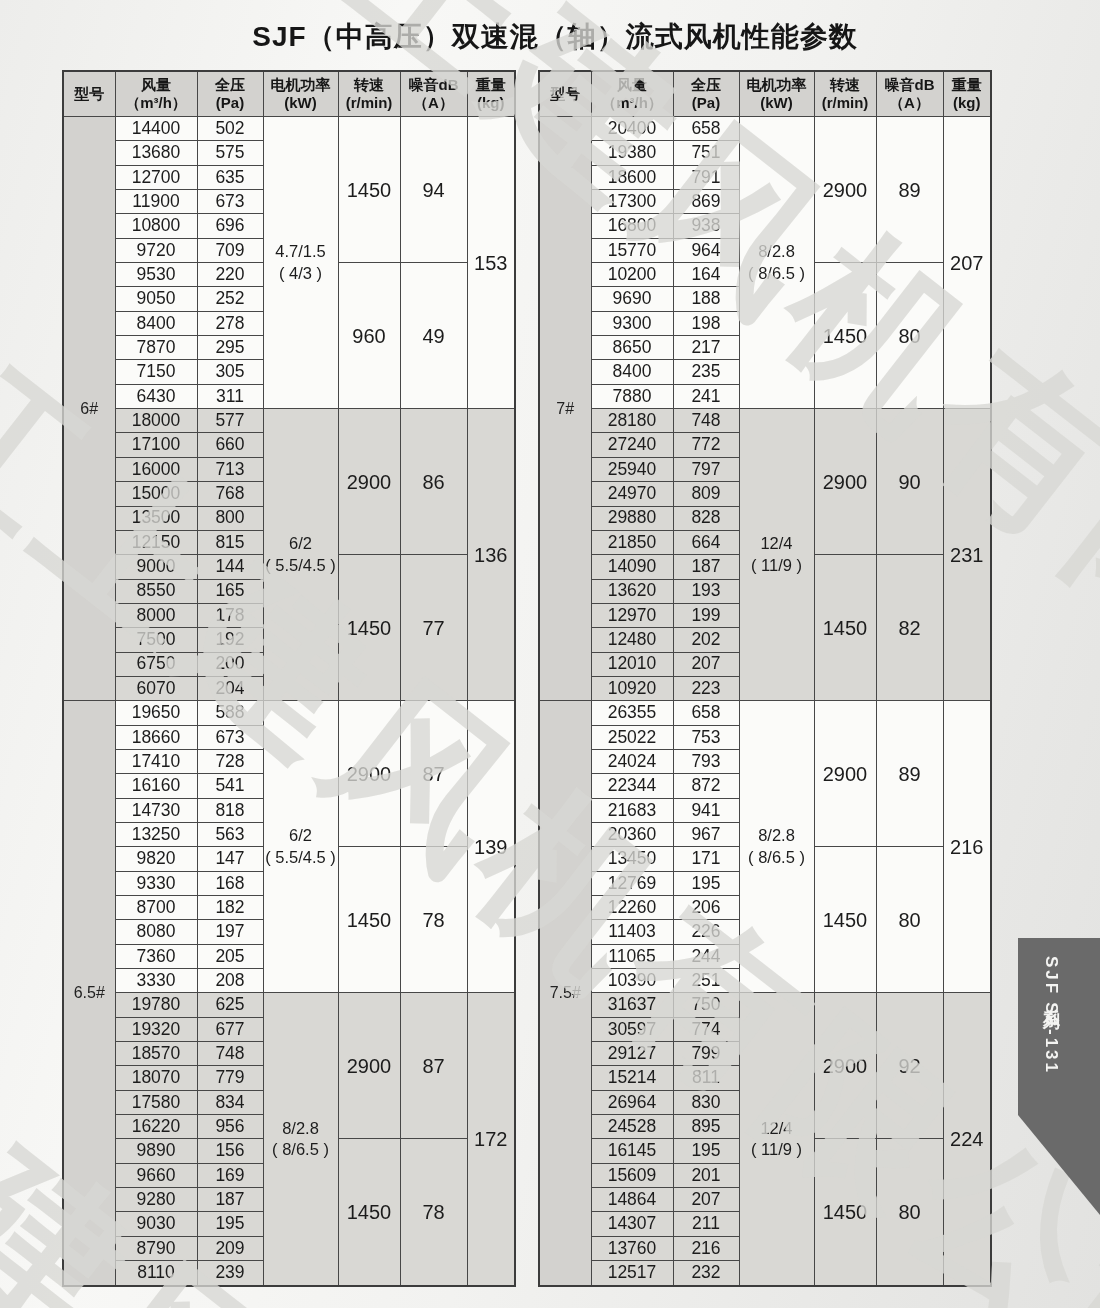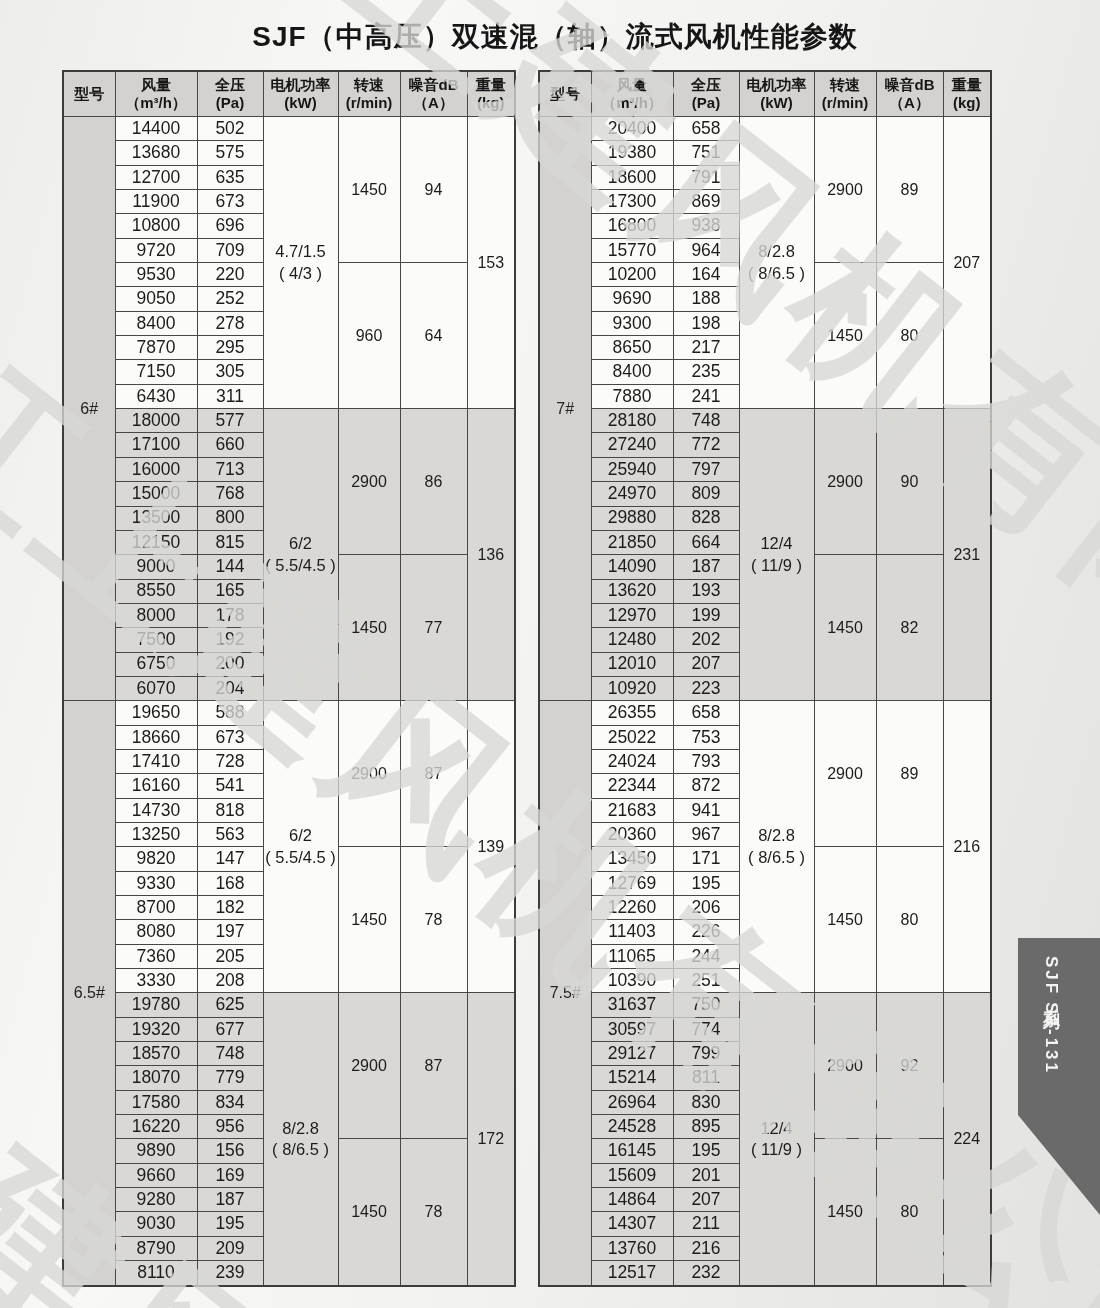--- a/index.html
+++ b/index.html
@@ -28,21 +28,21 @@
     background:#d3d2cf;font-size:15px;font-weight:bold;line-height:1.18;
     padding:3px 0;color:#161616;height:38px;
   }
   .perf-table td{
     height:23.35px;font-size:17.5px;font-weight:400;color:#1c1c1c;line-height:1;
   }
   td.model-cell{background:#d3d2cf;font-size:16px;color:#222;}
   .blk-a{background:#fbfbf9;}
   .blk-b{background:#d9d8d4;}
   td.power-cell{font-size:16.5px;line-height:1.3;margin-left:48px;}
-  td.speed-cell,td.noise-cell,td.weight-cell{font-size:16px;}
+  td.speed-cell,td.noise-cell,td.weight-cell{font-size:20px;}
   .watermark{position:absolute;inset:0;z-index:4;pointer-events:none;overflow:hidden;}
   .watermark span{
     position:absolute;transform-origin:0 0;transform:rotate(38deg);
     font-size:172px;font-weight:bold;line-height:1;letter-spacing:12px;
     color:rgba(215,215,211,0.78);white-space:nowrap;
   }
   .wm-1{left:430px;top:-130px;}
   .wm-2{left:-170px;top:200px;}
   .wm-3{left:-120px;top:1010px;color:rgba(203,203,199,0.6);}
   .side-tab{
@@ -137,21 +137,21 @@
           <td class="blk-a">696</td>
         </tr>
         <tr>
           <td class="blk-a">9720</td>
           <td class="blk-a">709</td>
         </tr>
         <tr>
           <td class="blk-a">9530</td>
           <td class="blk-a">220</td>
           <td class="blk-a speed-cell" rowspan="6">960</td>
-          <td class="blk-a noise-cell" rowspan="6">64</td>
+          <td class="blk-a noise-cell" rowspan="6">49</td>
         </tr>
         <tr>
           <td class="blk-a">9050</td>
           <td class="blk-a">252</td>
         </tr>
         <tr>
           <td class="blk-a">8400</td>
           <td class="blk-a">278</td>
         </tr>
         <tr>

